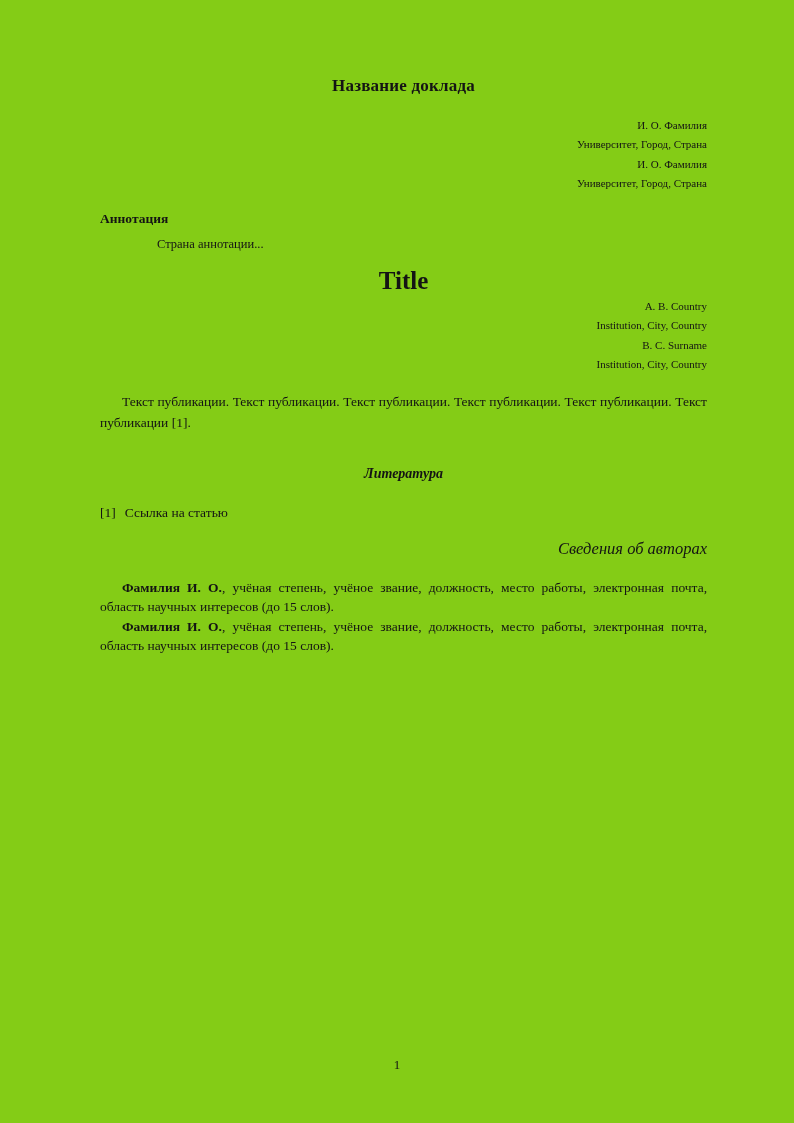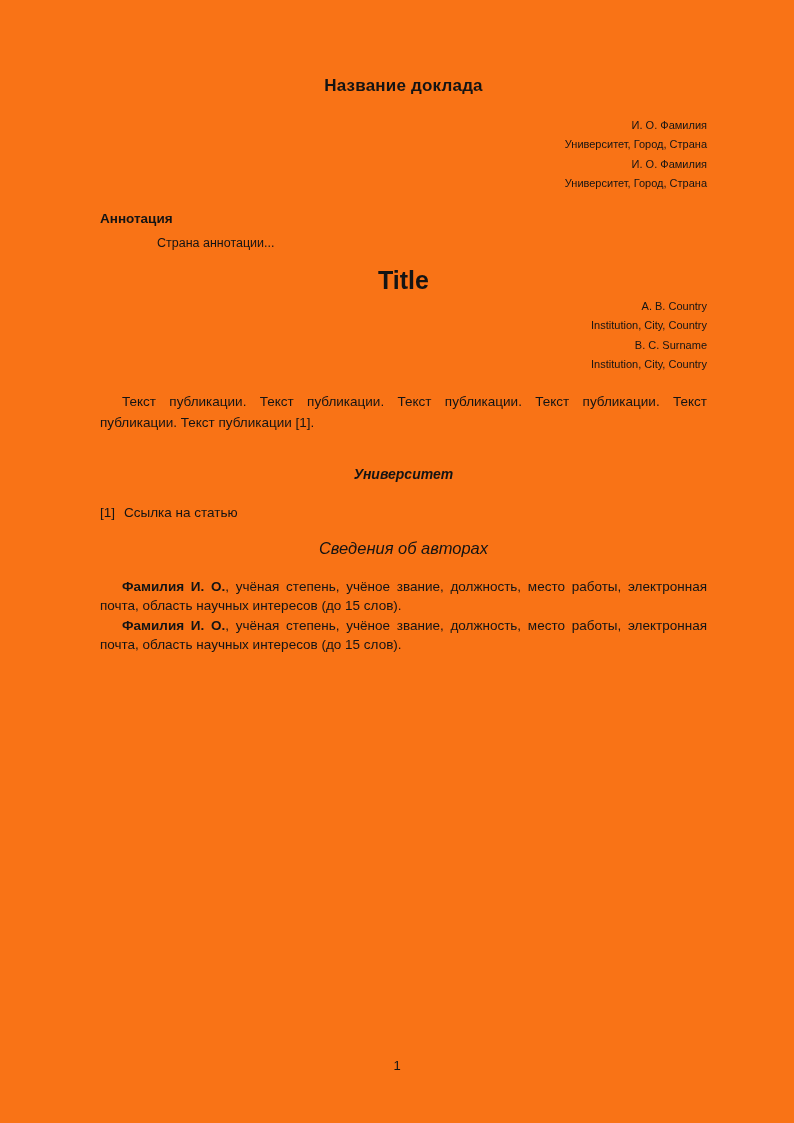--- a/index.html
+++ b/index.html
@@ -5,23 +5,23 @@
   html, body {
     margin: 0;
     padding: 0;
     background: #ffffff;
   }
   .page {
     position: relative;
     width: 794px;
     height: 1123px;
     margin: 0 auto;
-    background: #f97316;
+    background: #84cc16;
     color: #141414;
-    font-family: Liberation Sans, sans-serif;
+    font-family: Liberation Serif, serif;
     overflow: hidden;
   }
   .content {
     position: absolute;
     left: 100px;
     top: 0;
     width: 607px;
   }
   .ru-title {
     margin: 76px 0 0 0;
@@ -75,21 +75,21 @@
     font-size: 13.5px;
     line-height: 19.3px;
     display: flex;
   }
   .ref-label {
     flex: 0 0 auto;
     margin-right: 9px;
   }
   .info-heading {
     margin: 16px 0 0 0;
-    text-align: center;
+    text-align: right;
     font-size: 16.5px;
     font-style: italic;
   }
   .info-block {
     margin-top: 19px;
   }
   .info-par {
     margin: 0;
     font-size: 13.5px;
     line-height: 19.6px;
@@ -128,21 +128,21 @@
 
     <div class="authors en-authors">
       <div>A. B. Country</div>
       <div>Institution, City, Country</div>
       <div>B. C. Surname</div>
       <div>Institution, City, Country</div>
     </div>
 
     <p class="body-par">Текст публикации. Текст публикации. Текст публикации. Текст публикации. Текст публикации. Текст публикации [1].</p>
 
-    <div class="ref-heading">Университет</div>
+    <div class="ref-heading">Литература</div>
 
     <div class="ref-item">
       <span class="ref-label">[1]</span>
       <span>Ссылка на статью</span>
     </div>
 
     <div class="info-heading">Сведения об авторах</div>
 
     <div class="info-block">
       <p class="info-par"><b>Фамилия И. О.</b><span>, учёная степень, учёное звание, должность, место работы, электронная почта, область научных интересов (до 15 слов).</span></p>

